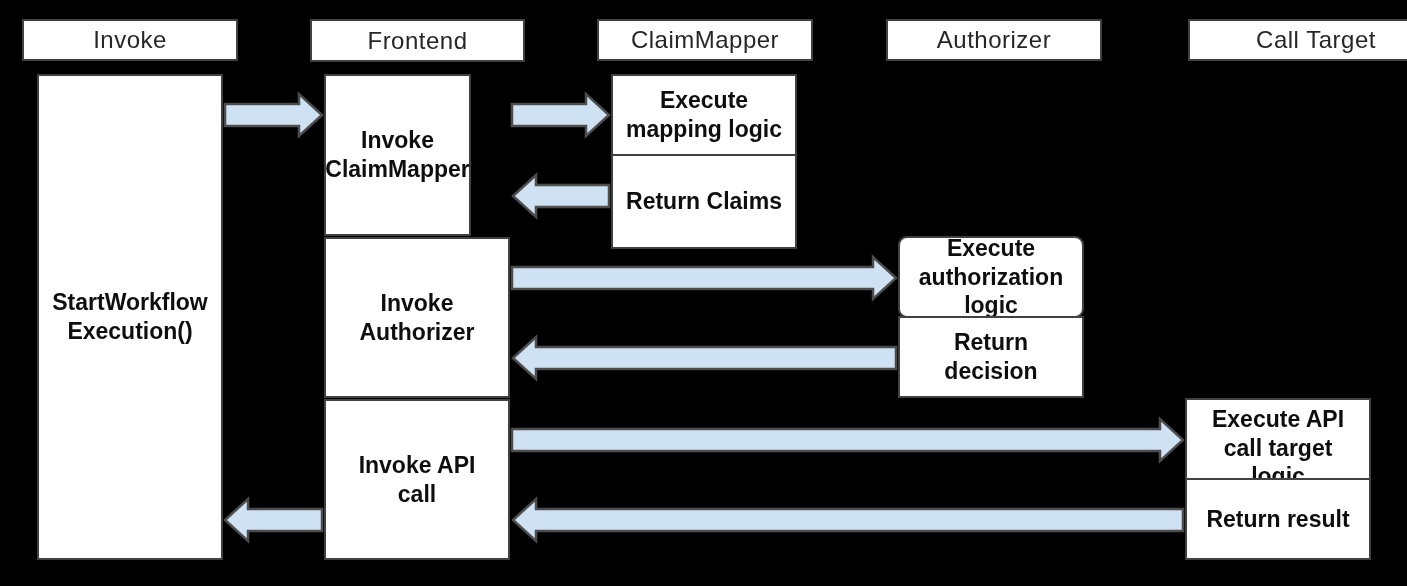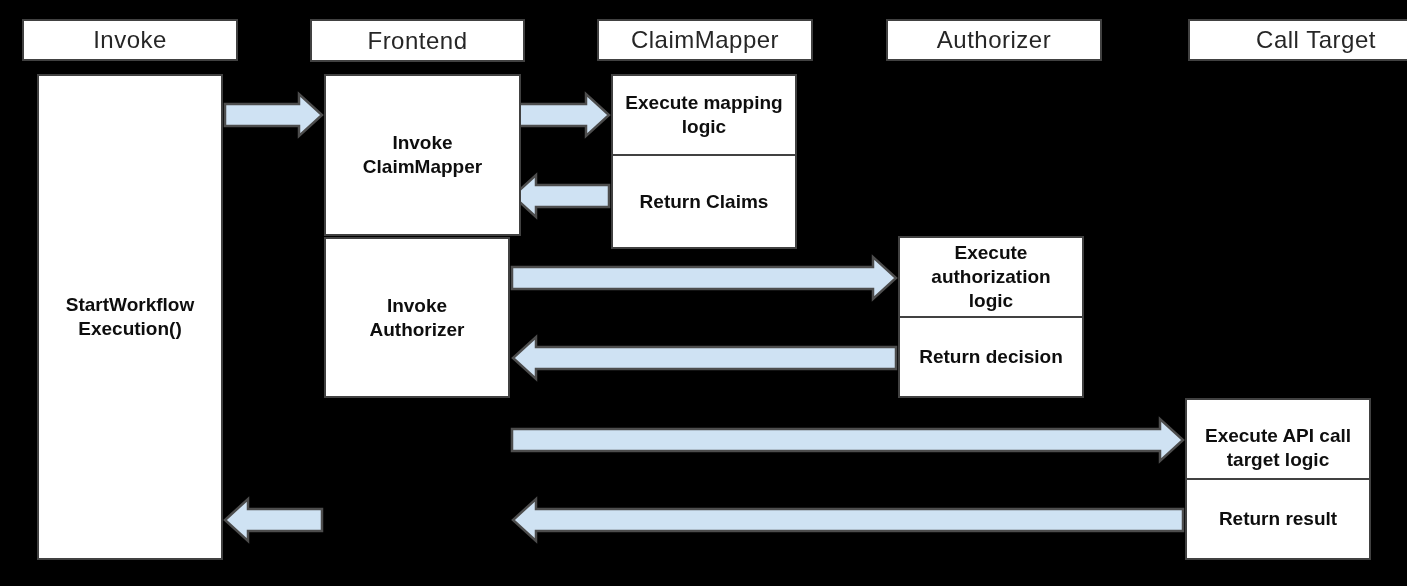--- a/index.html
+++ b/index.html
@@ -37,41 +37,41 @@
     color:var(--header-text);
     text-align:center;
   }
   .box{
     position:absolute;
     z-index:2;
     box-sizing:border-box;
     background:var(--box-fill);
     border:2px solid var(--box-border);
     display:flex;align-items:center;justify-content:center;
-    font-size:19px;
+    font-size:23px;
     font-weight:700;
     line-height:1.26;
     color:var(--box-text);
     text-align:center;
     padding:4px 12px;
   }
   
   .h-caller     {left:22px;  top:19px; width:216px; height:42px;}
   .h-frontend   {left:310px; top:19px; width:215px; height:43px;}
   .h-claimmapper{left:597px; top:19px; width:216px; height:42px;}
   .h-authorizer {left:886px; top:19px; width:216px; height:42px;}
   .h-calltarget {left:1172px;top:19px; width:256px; height:42px;margin-left:16px;}
   
   .b-startworkflow {left:37px;  top:74px;  width:186px; height:486px;}
-  .b-invoke-cm     {left:324px; top:74px;  width:197px; height:162px;}
+  .b-invoke-cm     {left:324px; top:74px;  width:147px; height:162px;}
   .b-invoke-az     {left:324px; top:237px; width:186px; height:161px;}
   .b-invoke-api    {left:324px; top:399px; width:186px; height:161px;}
   .b-exec-mapping  {left:611px; top:74px;  width:186px; height:82px;}
   .b-return-claims {left:611px; top:154px; width:186px; height:95px;}
-  .b-exec-auth     {left:898px; top:236px; width:186px; height:82px;}
+  .b-exec-auth     {left:898px; top:236px; width:186px; height:82px;border-radius:9px;}
   .b-return-dec    {left:898px; top:316px; width:186px; height:82px;}
   .b-exec-api      {left:1185px;top:398px; width:186px; height:100px;}
   .b-return-res    {left:1185px;top:478px; width:186px; height:82px;}
 </style>
 </head>
 <body>
 
 <div class="stage">
 
   <svg class="arrow-layer" viewBox="0 0 1407 586" xmlns="http://www.w3.org/2000/svg">
@@ -88,20 +88,21 @@
   <div class="hdr h-caller">Invoke</div>
   <div class="hdr h-frontend">Frontend</div>
   <div class="hdr h-claimmapper">ClaimMapper</div>
   <div class="hdr h-authorizer">Authorizer</div>
   <div class="hdr h-calltarget">Call Target</div>
 
   <div class="box b-startworkflow">StartWorkflow Execution()</div>
 
   <div class="box b-invoke-cm">Invoke ClaimMapper</div>
   <div class="box b-invoke-az">Invoke Authorizer</div>
+  <div class="box b-invoke-api">Invoke API call</div>
 
   <div class="box b-exec-mapping">Execute mapping logic</div>
   <div class="box b-return-claims">Return Claims</div>
 
   <div class="box b-exec-auth">Execute authorization logic</div>
   <div class="box b-return-dec">Return decision</div>
 
   <div class="box b-exec-api">Execute API call target logic</div>
   <div class="box b-return-res">Return result</div>
 

